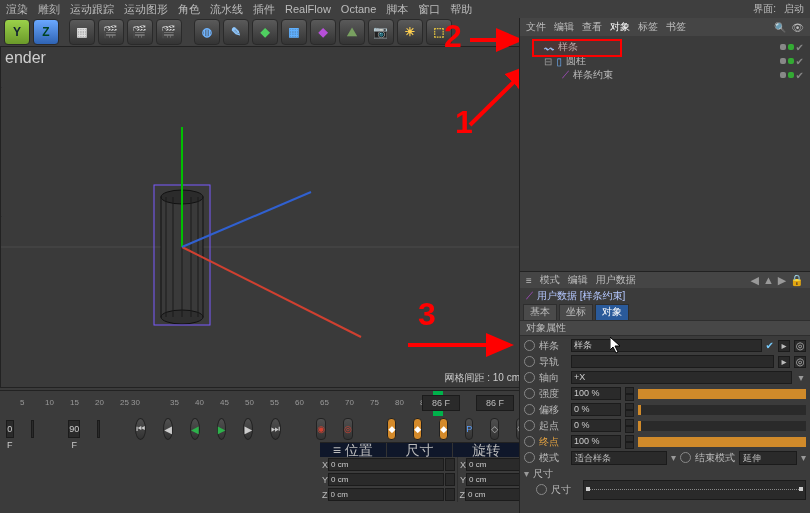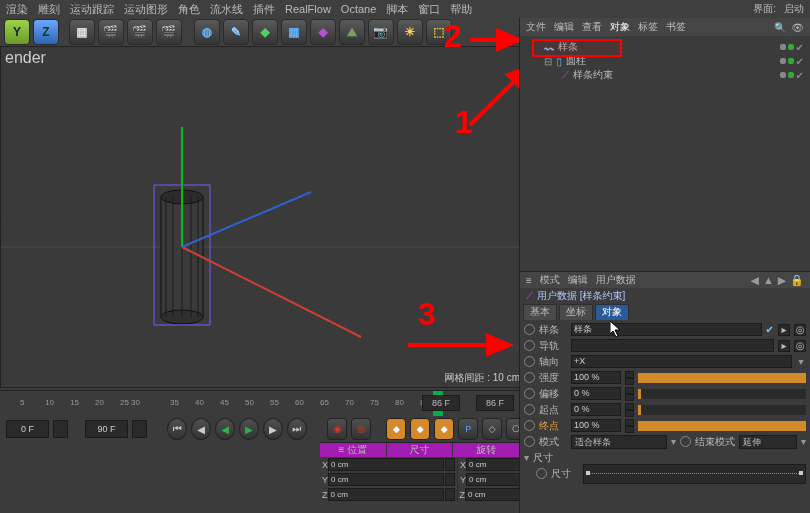--- a/index.html
+++ b/index.html
@@ -16,28 +16,28 @@
 .viewport .label{position:absolute;left:4px;top:2px;color:#cfcfcf;font-size:16px}
 .annot{position:absolute;font-family:Arial;font-weight:bold;color:#ff0000;font-size:32px}
 .red-arrow{stroke:#ff0000;stroke-width:4;fill:none}
 .status-gap{position:absolute;right:290px;bottom:128px;color:#ccc;font-size:10px}
 .timeline{position:absolute;left:0;top:390px;width:520px;height:26px;background:#3b3b3b;border-top:1px solid #222;display:flex;align-items:center;overflow:hidden}
 .timeline .ticks{position:relative;flex:1;height:100%;background:#3b3b3b}
 .timeline .ticks .num{position:absolute;top:7px;font-size:8px;color:#999}
 .timeline .marker{position:absolute;top:0;bottom:0;width:10px;background:#00b24b}
 .timeline .box1{position:absolute;right:60px;top:4px;width:36px;height:14px;background:#2a2a2a;border:1px solid #1b1b1b;font-size:9px;text-align:center;line-height:14px}
 .timeline .box2{position:absolute;right:6px;top:4px;width:36px;height:14px;background:#2a2a2a;border:1px solid #1b1b1b;font-size:9px;text-align:center;line-height:14px}
-.playbar{position:absolute;left:0;top:416px;width:520px;height:26px;background:#3b3b3b;display:flex;align-items:center;gap:4px;padding:0 6px}
+.playbar{position:absolute;left:0;top:416px;width:520px;height:26px;background:#3b3b3b;display:flex;align-items:center;gap:17px;padding:0 6px}
 .numbox{width:46px;height:16px;background:#2a2a2a;border:1px solid #1b1b1b;font-size:9px;text-align:center;line-height:16px;color:#ccc}
 .smbtn{width:14px;height:16px;background:#2a2a2a;border:1px solid #1b1b1b}
 .play{width:20px;height:20px;border:1px solid #222;border-radius:50%;display:flex;align-items:center;justify-content:center;font-size:10px;color:#ccc;background:linear-gradient(#505050,#333)}
 .play.green{color:#2db24b}
 .keybtn{width:20px;height:20px;border:1px solid #222;border-radius:4px;background:linear-gradient(#505050,#333);display:flex;align-items:center;justify-content:center;font-size:9px}
 .coord-panel{position:absolute;left:320px;top:442px;width:200px;height:70px;background:#3b3b3b;border-top:1px solid #222}
-.coord-hdr{display:flex;height:14px;background:#a21caf;font-size:10px}
+.coord-hdr{display:flex;height:14px;background:#0f172a;font-size:14px}
 .coord-hdr div{flex:1;text-align:center;border-right:1px solid #333;line-height:14px}
 .coord-row{display:flex;height:15px}
 .coord-cell{flex:1;display:flex;align-items:center;font-size:9px;padding:0 2px;border-right:1px solid #2e2e2e}
 .coord-cell input{flex:1;height:11px;background:#2a2a2a;border:1px solid #1b1b1b;color:#ccc;font-size:8px;padding:0 2px}
 .spin{width:8px;height:11px;background:#2a2a2a;border:1px solid #1b1b1b;margin-left:1px}
 
 .om{position:absolute;right:0;top:18px;width:290px;height:254px;background:#3b3b3b;border-left:1px solid #222}
 .om-top{height:18px;background:#454545;display:flex;align-items:center;gap:8px;padding:0 6px;font-size:10px}
 .om-top .active{color:#fff}
 .om-top .right{margin-left:auto;display:flex;gap:4px;align-items:center;font-size:10px}
@@ -327,20 +327,21 @@
     </div>
     <div class="am-title">
       <span style="color:#b74fd8">⟋</span>
       <span>用户数据 [样条约束]</span>
     </div>
     <div class="am-tabs">
       <div>基本</div>
       <div>坐标</div>
       <div class="active">对象</div>
     </div>
+    <div class="am-section">对象属性</div>
     <div class="am-body">
       <div class="attr-row">
           <span class="rad"></span>
           <span class="lbl">样条</span>
         <div class="field"><span>样条</span>
           <svg class="cursor" style="left:38px;top:-3px">
               <path d="M0 0 L0 13 L3 10 L6 16 L8 15 L5 9 L10 9 Z" fill="#fff" stroke="#000"></path>
             </svg>
         </div>
         <span style="color:#7cf">✔</span>

